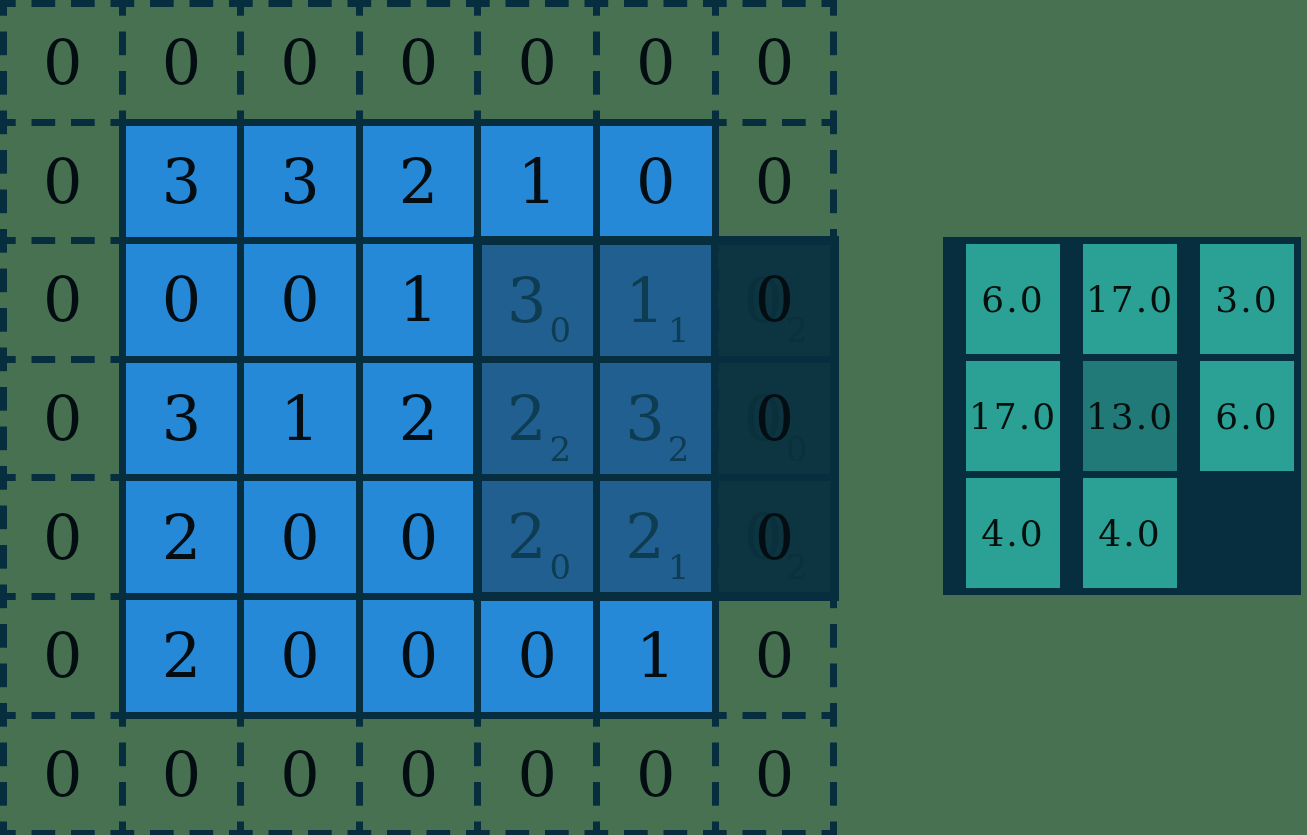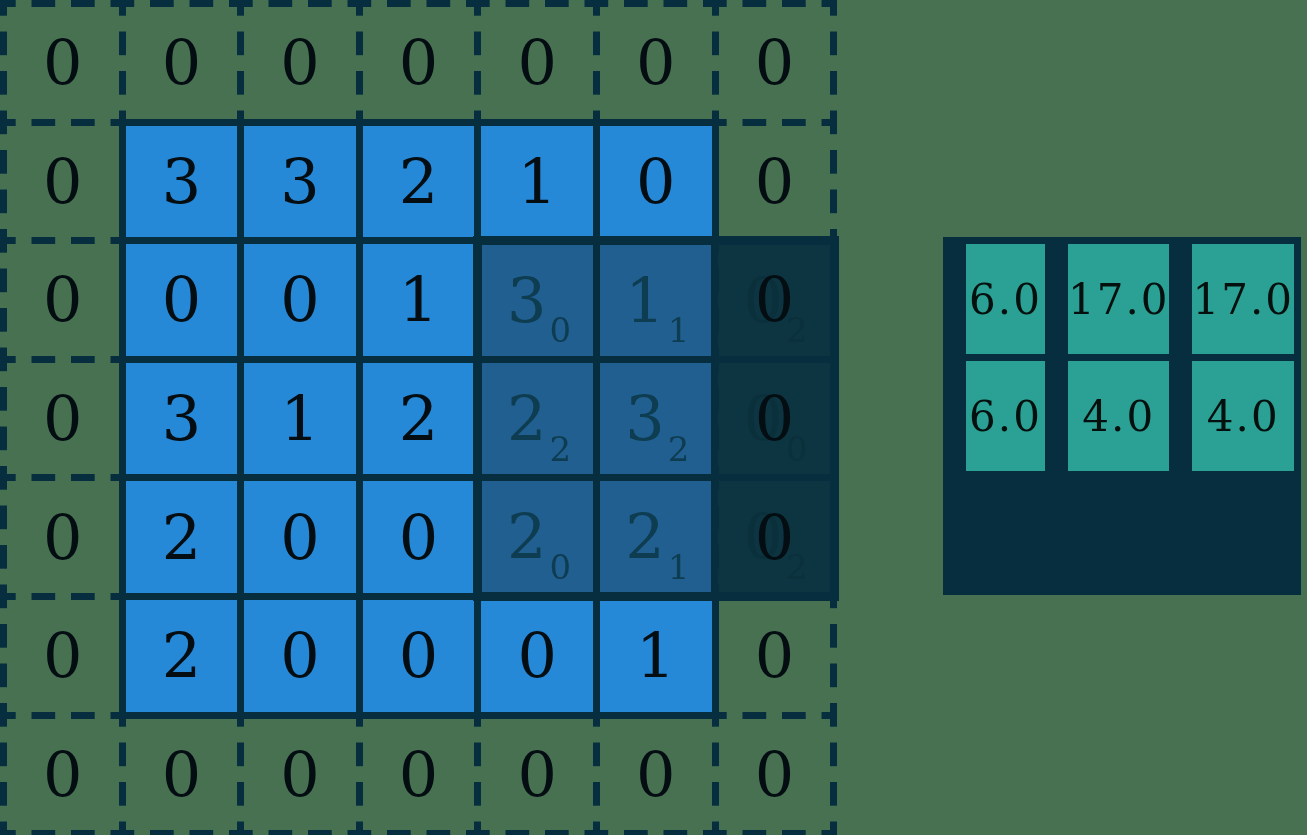--- a/index.html
+++ b/index.html
@@ -106,21 +106,21 @@
     display: grid;
     grid-template-columns: repeat(3, 1fr);
     grid-template-rows: repeat(3, 1fr);
     gap: 7px;
   }
   .out-cell {
     background: var(--teal);
     display: flex;
     align-items: center;
     justify-content: center;
-    font-size: 42px;
+    font-size: 36px;
     letter-spacing: 2px;
     color: #04100e;
     margin-left: 16px;
   }
   .out-cell.highlight { background: var(--teal-hi); }
 </style>
 </head>
 <body>
 
 <div id="canvas">
@@ -227,18 +227,20 @@
       <span class="pad-num" style="left: 122.1px; top: 715.1px;">0</span>
       <span class="pad-num" style="left: 240.7px; top: 715.1px;">0</span>
       <span class="pad-num" style="left: 359.3px; top: 715.1px;">0</span>
       <span class="pad-num" style="left: 477.9px; top: 715.1px;">0</span>
       <span class="pad-num" style="left: 596.5px; top: 715.1px;">0</span>
       <span class="pad-num" style="left: 715.1px; top: 715.1px;">0</span>
     </div>
   <div id="output-grid">
       <div class="out-cell">6.0</div>
       <div class="out-cell">17.0</div>
+      <div class="out-cell">3.0</div>
       <div class="out-cell">17.0</div>
+      <div class="out-cell highlight">13.0</div>
       <div class="out-cell">6.0</div>
       <div class="out-cell">4.0</div>
       <div class="out-cell">4.0</div>
     </div>
 </div>
 
 </body></html>

